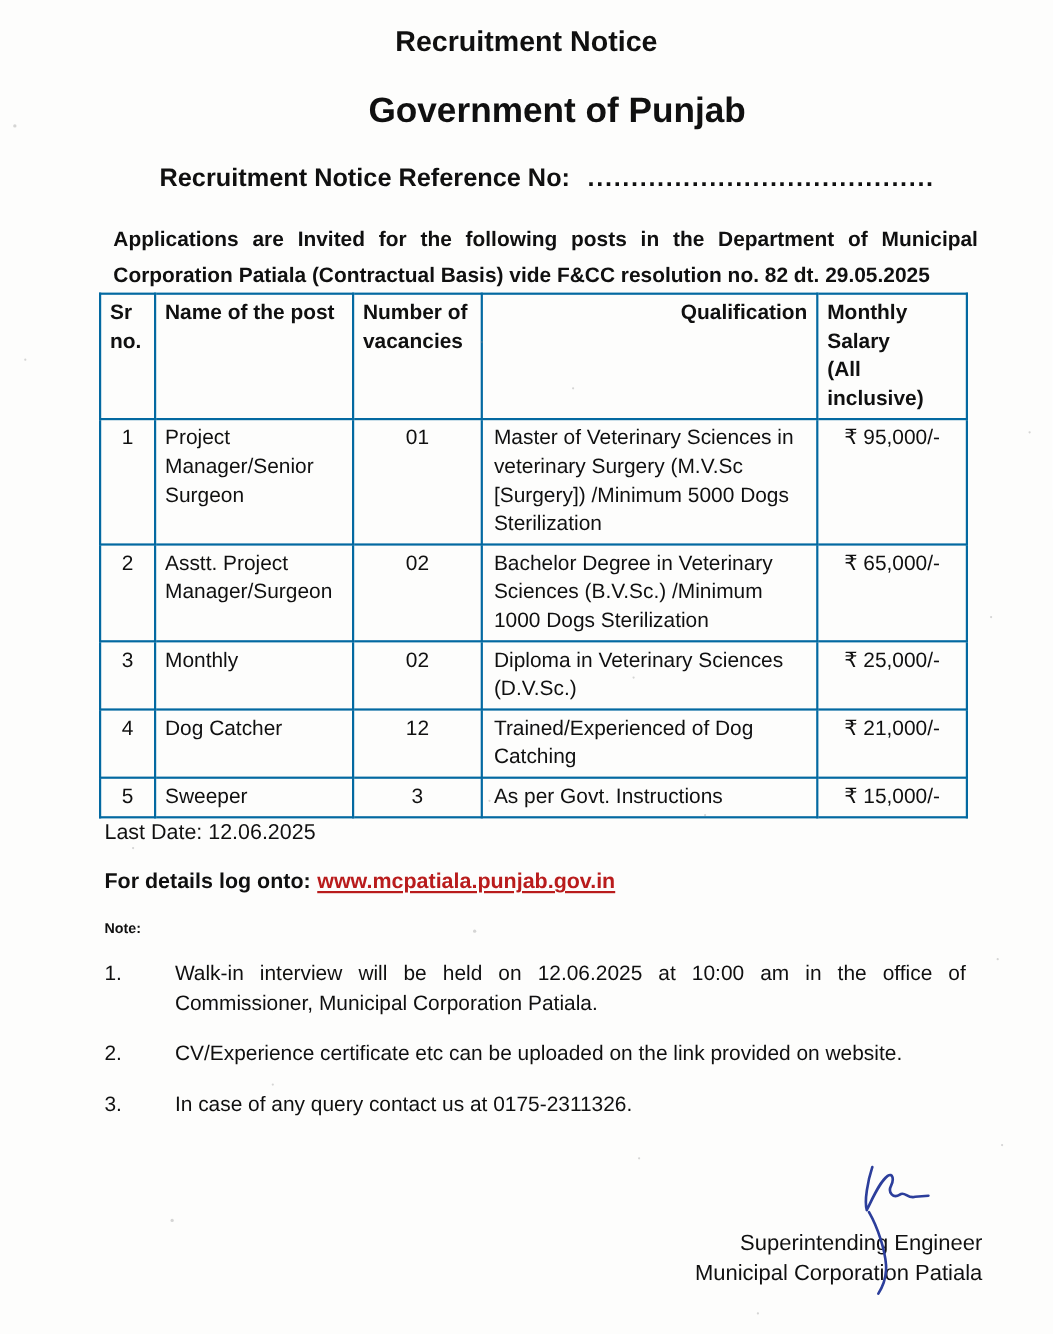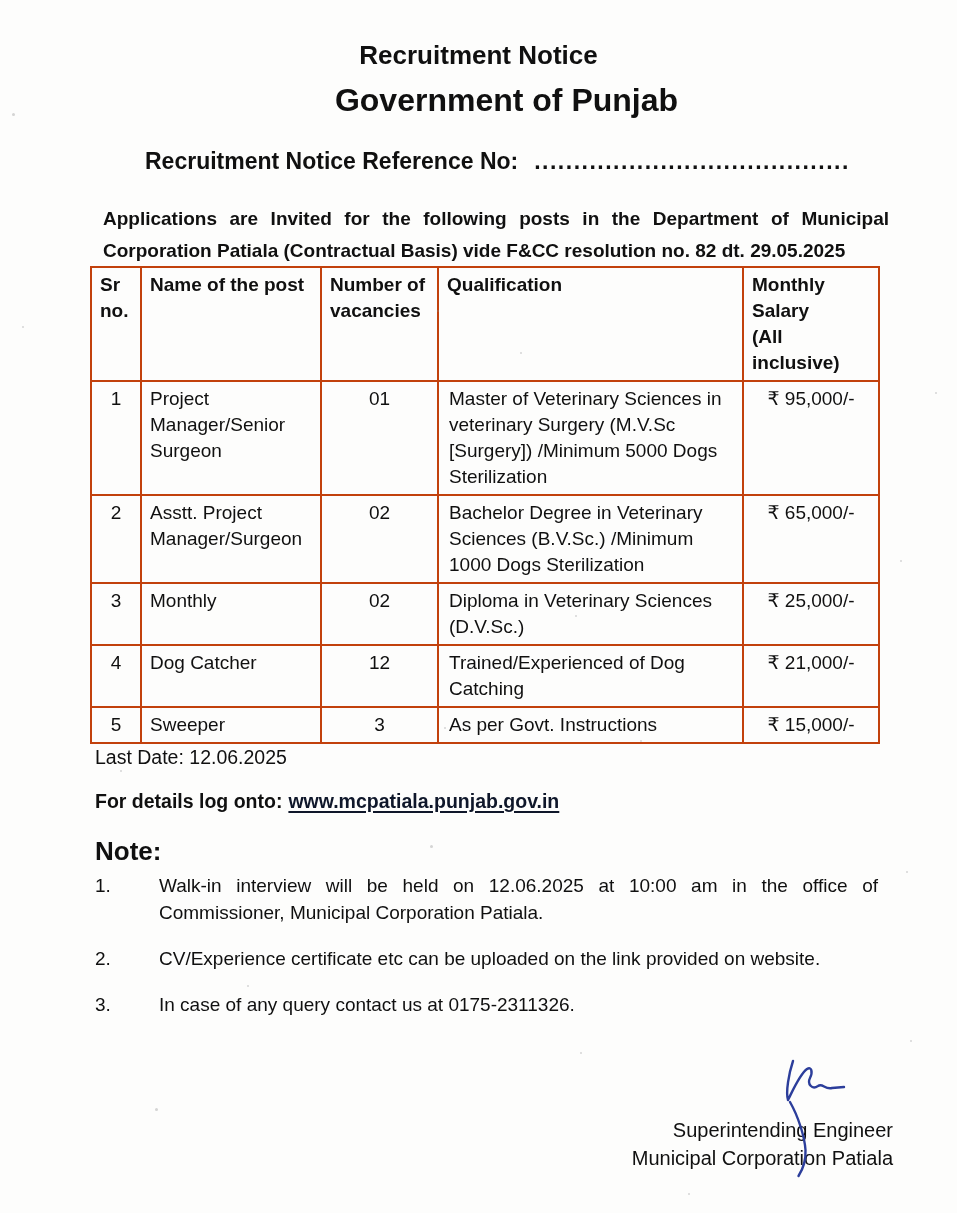--- a/index.html
+++ b/index.html
@@ -7,21 +7,21 @@
     position:relative;
     width:957px;height:1213px;
     background:#fdfdfc;
     font-family:"Liberation Sans","DejaVu Sans",sans-serif;
     color:#101010;
     overflow:hidden;
   }
   .speck{position:absolute;background:#8a8a8a;border-radius:50%;opacity:.35;}
 
   .title{
-    position:absolute;top:40px;left:0;width:100%;
+    position:absolute;top:22px;left:0;width:100%;
     text-align:center;font-size:26px;font-weight:bold;margin:0;
   }
   .subtitle{
     position:absolute;top:82px;left:0;width:100%;
     text-align:center;font-size:32px;font-weight:bold;margin:0;padding-left:28px;
   }
   .refline{
     position:absolute;top:148px;left:145px;
     font-size:23px;font-weight:bold;white-space:nowrap;
   }
@@ -33,27 +33,27 @@
     font-size:19px;font-weight:bold;line-height:32px;
     text-align:justify;margin:12px;
   }
 
   table.vac{
     position:absolute;top:266px;left:90px;
     width:788px;border-collapse:collapse;table-layout:fixed;
     font-size:19px;line-height:26px;
   }
   table.vac th,table.vac td{
-    border:2px solid #c2410c;vertical-align:top;
+    border:2px solid #0369a1;vertical-align:top;
     padding:4px 8px;overflow:hidden;
   }
   table.vac th{
     font-weight:bold;text-align:left;white-space:pre-line;
   }
-  table.vac th.h-qual{text-align:left;}
+  table.vac th.h-qual{text-align:right;}
   table.vac td.c-sr{text-align:center;}
   table.vac td.c-vac{text-align:center;}
   table.vac td.c-sal{text-align:center;white-space:nowrap;padding-left:4px;padding-right:4px;}
   table.vac td.c-qual{padding:4px 10px;border-radius:16px;}
   table.vac thead tr{height:108px;}
   table.vac tbody tr:nth-child(1){height:107px;}
   table.vac tbody tr:nth-child(2){height:80px;}
   table.vac tbody tr:nth-child(3){height:56px;}
   table.vac tbody tr:nth-child(4){height:54px;}
   table.vac tbody tr:nth-child(5){height:28px;}
@@ -61,25 +61,25 @@
   .lastdate{
     position:absolute;top:746px;left:95px;
     font-size:19.5px;font-weight:normal;
   }
   .details{
     position:absolute;top:790px;left:95px;
     font-size:19.5px;font-weight:bold;white-space:nowrap;
   }
   .details .link{
     text-decoration:underline;text-underline-offset:3px;
-    text-decoration-thickness:2px;margin-left:6px;color:#0f172a;
+    text-decoration-thickness:2px;margin-left:6px;color:#b91c1c;
   }
   .notelabel{
     position:absolute;top:836px;left:95px;
-    font-size:26px;font-weight:bold;
+    font-size:13px;font-weight:bold;
   }
   .notes{
     position:absolute;top:872px;left:95px;width:783px;
     margin:0;padding:0;list-style:none;
   }
   .note-item{
     display:flex;margin-bottom:19px;
     font-size:19px;line-height:27px;
   }
   .note-num{flex:0 0 64px;}

